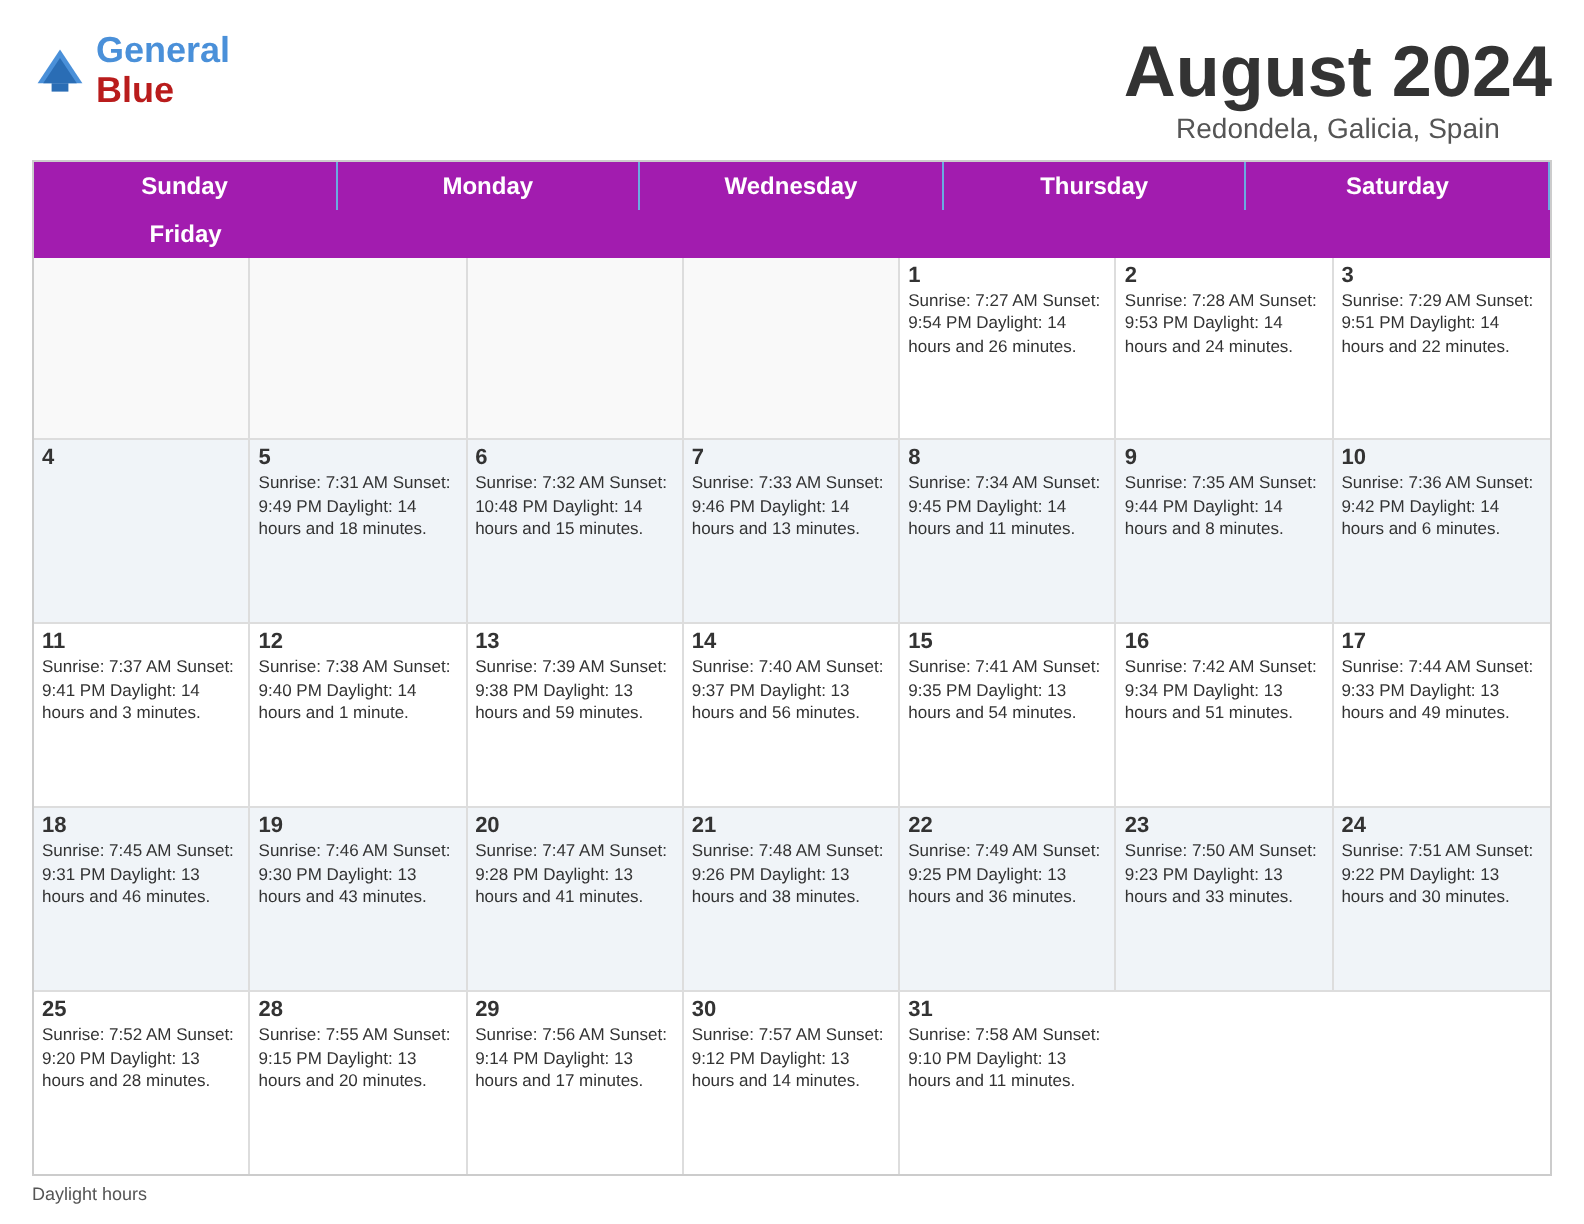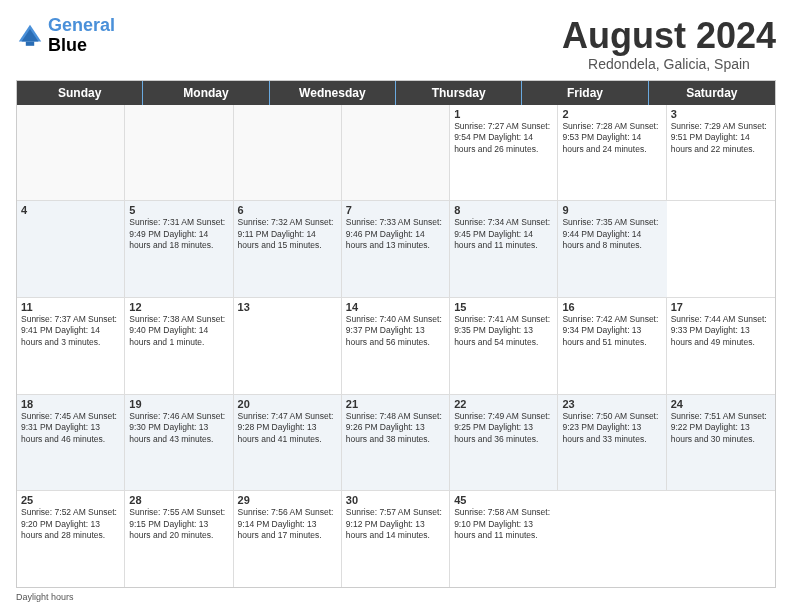--- a/index.html
+++ b/index.html
@@ -56,22 +56,22 @@
       text-align: center;
     }
     .calendar {
       flex: 1;
       display: flex;
       flex-direction: column;
       border: 1px solid #ccc;
     }
     .cal-header {
       display: grid;
-      grid-template-columns: repeat(6, 1fr);
-      background: #404040;
+      grid-template-columns: repeat(5, 1fr);
+      background: #a21caf;
     }
     .cal-header-cell {
       color: #fff;
       font-size: 12px;
       font-weight: bold;
       text-align: center;
       padding: 5px 2px;
       border-right: 1px solid #6aaae0;
     }
     .cal-header-cell:last-child { border-right: none; }
@@ -123,37 +123,37 @@
 <div class="page">
   <div class="header">
     <div class="logo">
       <svg class="logo-icon" viewBox="0 0 40 40" xmlns="http://www.w3.org/2000/svg">
         <polygon points="20,4 36,28 4,28" fill="#4a90d9"></polygon>
         <polygon points="20,10 32,28 8,28" fill="#2a6db5"></polygon>
         <rect x="14" y="28" width="12" height="6" fill="#2a6db5"></rect>
       </svg>
       <div class="logo-text">
         <div><span>General</span></div>
-        <div style="color:#000000;">Blue</div>
+        <div style="color:#b91c1c;">Blue</div>
       </div>
     </div>
     <div class="title-block">
       <div class="month-title">August 2024</div>
       <div class="subtitle">Redondela, Galicia, Spain</div>
     </div>
   </div>
 
   <div class="calendar">
     <div class="cal-header">
     <div class="cal-header-cell">Sunday</div>
         <div class="cal-header-cell">Monday</div>
         <div class="cal-header-cell">Wednesday</div>
         <div class="cal-header-cell">Thursday</div>
+        <div class="cal-header-cell">Saturday</div>
         <div class="cal-header-cell">Friday</div>
-        <div class="cal-header-cell">Saturday</div>
       </div>
     <div class="cal-body">
     <div class="cal-row">
           <div class="cal-cell empty"></div>
           <div class="cal-cell empty"></div>
           <div class="cal-cell empty"></div>
           <div class="cal-cell empty"></div>
           <div class="cal-cell">
             <div class="day-num">1</div>
             <div class="day-info">Sunrise: 7:27 AM
@@ -179,57 +179,66 @@
           </div>
           <div class="cal-cell alt-row">
             <div class="day-num">5</div>
             <div class="day-info">Sunrise: 7:31 AM
 Sunset: 9:49 PM
 Daylight: 14 hours and 18 minutes.</div>
           </div>
           <div class="cal-cell alt-row">
             <div class="day-num">6</div>
             <div class="day-info">Sunrise: 7:32 AM
-Sunset: 9:11 PM
+Sunset: 10:48 PM
 Daylight: 14 hours and 15 minutes.</div>
           </div>
           <div class="cal-cell alt-row">
             <div class="day-num">7</div>
             <div class="day-info">Sunrise: 7:33 AM
 Sunset: 9:46 PM
 Daylight: 14 hours and 13 minutes.</div>
           </div>
           <div class="cal-cell alt-row">
             <div class="day-num">8</div>
             <div class="day-info">Sunrise: 7:34 AM
 Sunset: 9:45 PM
 Daylight: 14 hours and 11 minutes.</div>
           </div>
           <div class="cal-cell alt-row">
             <div class="day-num">9</div>
             <div class="day-info">Sunrise: 7:35 AM
 Sunset: 9:44 PM
 Daylight: 14 hours and 8 minutes.</div>
           </div>
+          <div class="cal-cell alt-row">
+            <div class="day-num">10</div>
+            <div class="day-info">Sunrise: 7:36 AM
+Sunset: 9:42 PM
+Daylight: 14 hours and 6 minutes.</div>
+          </div>
         </div>
         <div class="cal-row">
           <div class="cal-cell">
             <div class="day-num">11</div>
             <div class="day-info">Sunrise: 7:37 AM
 Sunset: 9:41 PM
 Daylight: 14 hours and 3 minutes.</div>
           </div>
           <div class="cal-cell">
             <div class="day-num">12</div>
             <div class="day-info">Sunrise: 7:38 AM
 Sunset: 9:40 PM
 Daylight: 14 hours and 1 minute.</div>
           </div>
           <div class="cal-cell">
             <div class="day-num">13</div>
+            <div class="day-info">Sunrise: 7:39 AM
+Sunset: 9:38 PM
+Daylight: 13 hours and 59 minutes.</div>
           </div>
           <div class="cal-cell">
             <div class="day-num">14</div>
             <div class="day-info">Sunrise: 7:40 AM
 Sunset: 9:37 PM
 Daylight: 13 hours and 56 minutes.</div>
           </div>
           <div class="cal-cell">
             <div class="day-num">15</div>
             <div class="day-info">Sunrise: 7:41 AM
@@ -312,21 +321,21 @@
 Sunset: 9:14 PM
 Daylight: 13 hours and 17 minutes.</div>
           </div>
           <div class="cal-cell">
             <div class="day-num">30</div>
             <div class="day-info">Sunrise: 7:57 AM
 Sunset: 9:12 PM
 Daylight: 13 hours and 14 minutes.</div>
           </div>
           <div class="cal-cell">
-            <div class="day-num">45</div>
+            <div class="day-num">31</div>
             <div class="day-info">Sunrise: 7:58 AM
 Sunset: 9:10 PM
 Daylight: 13 hours and 11 minutes.</div>
           </div>
         </div>
       </div>
   </div>
 
   <div class="footer-note">Daylight hours</div>
 </div>

